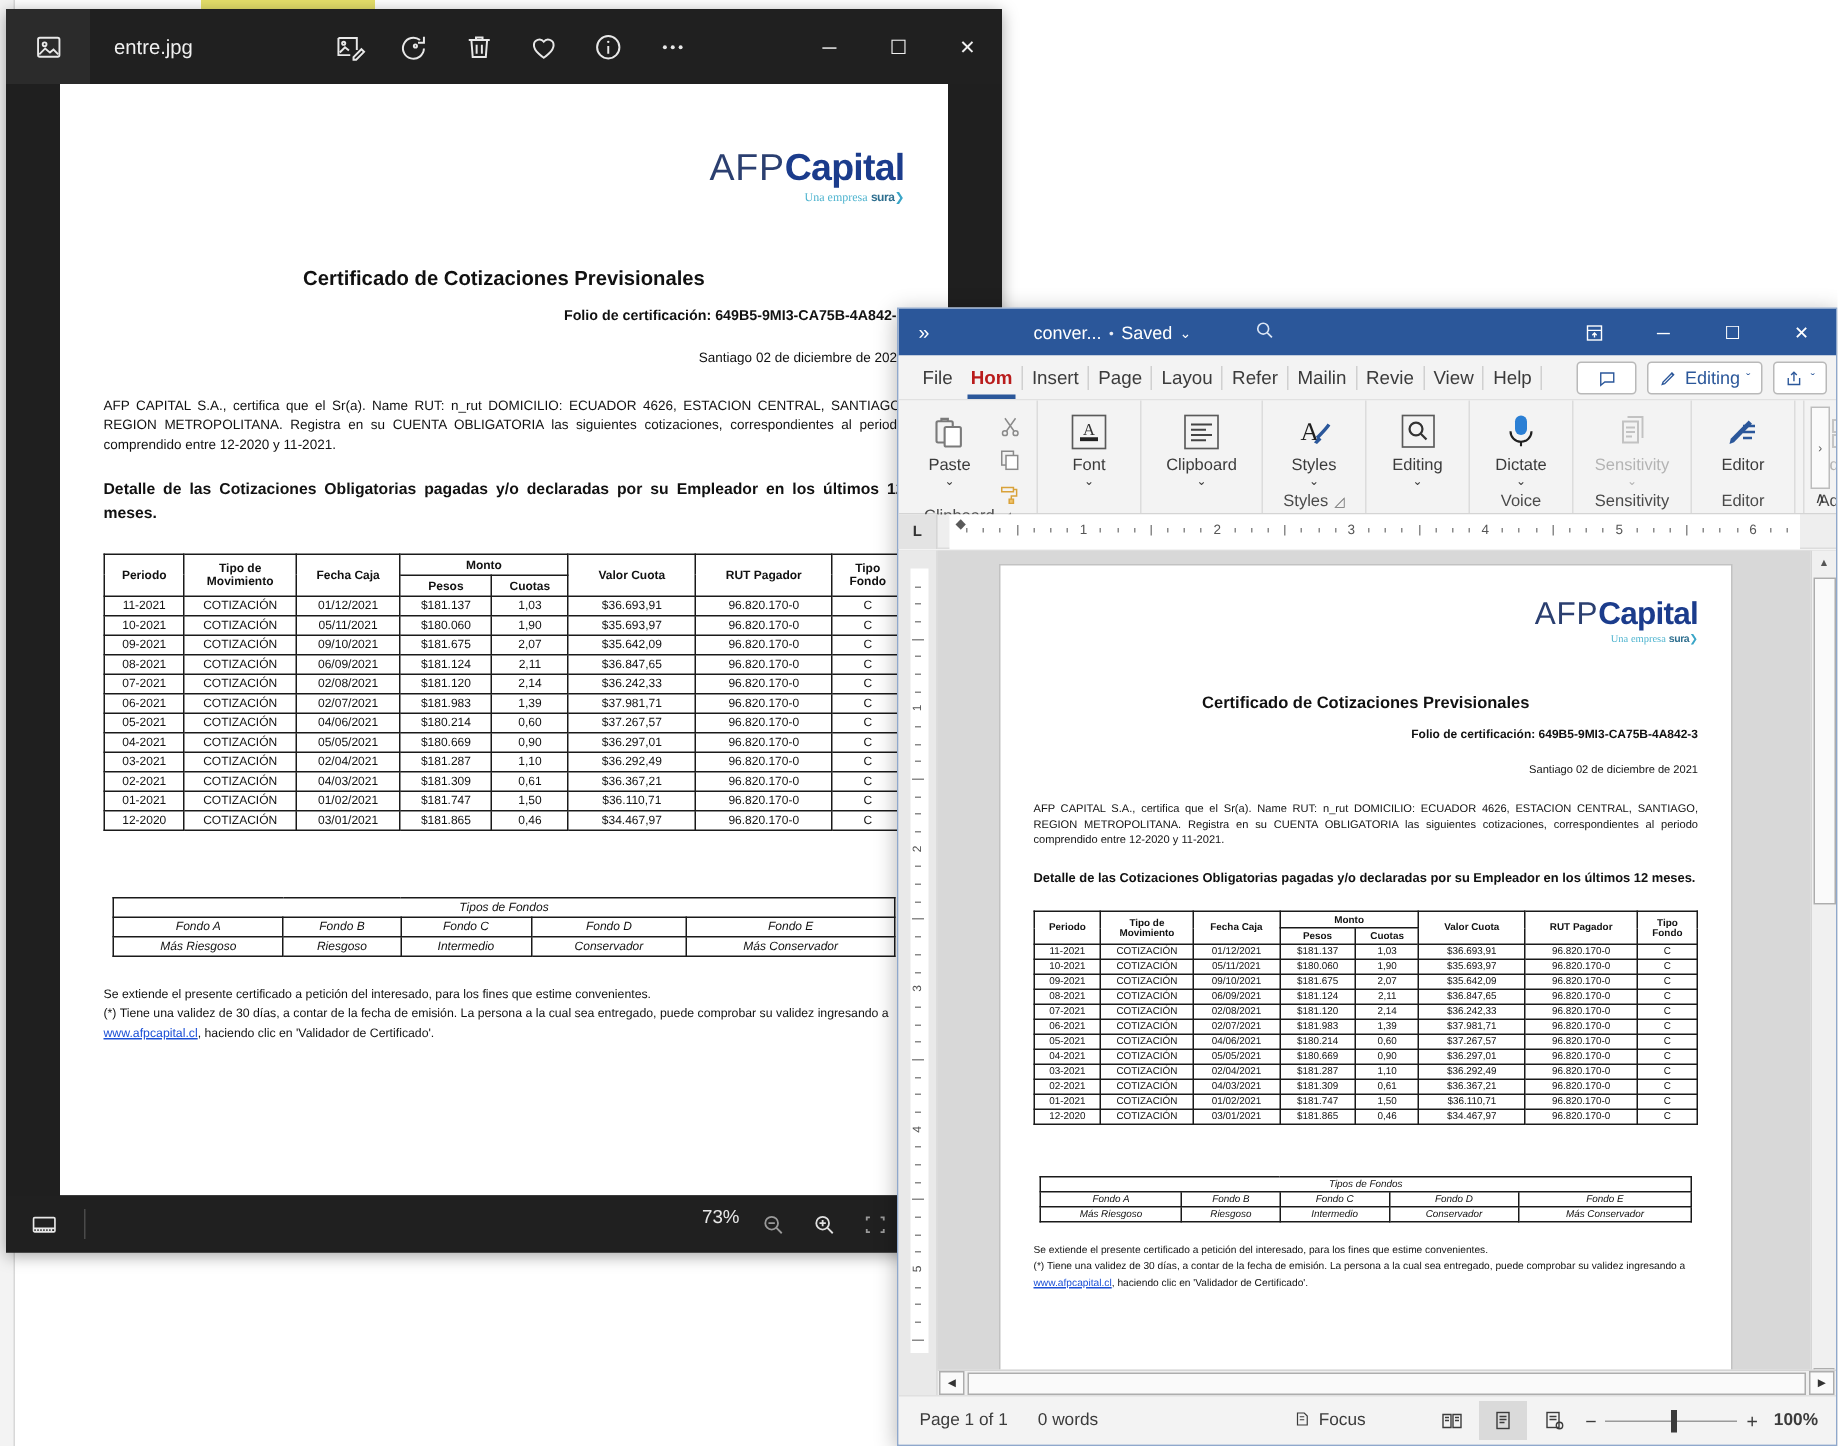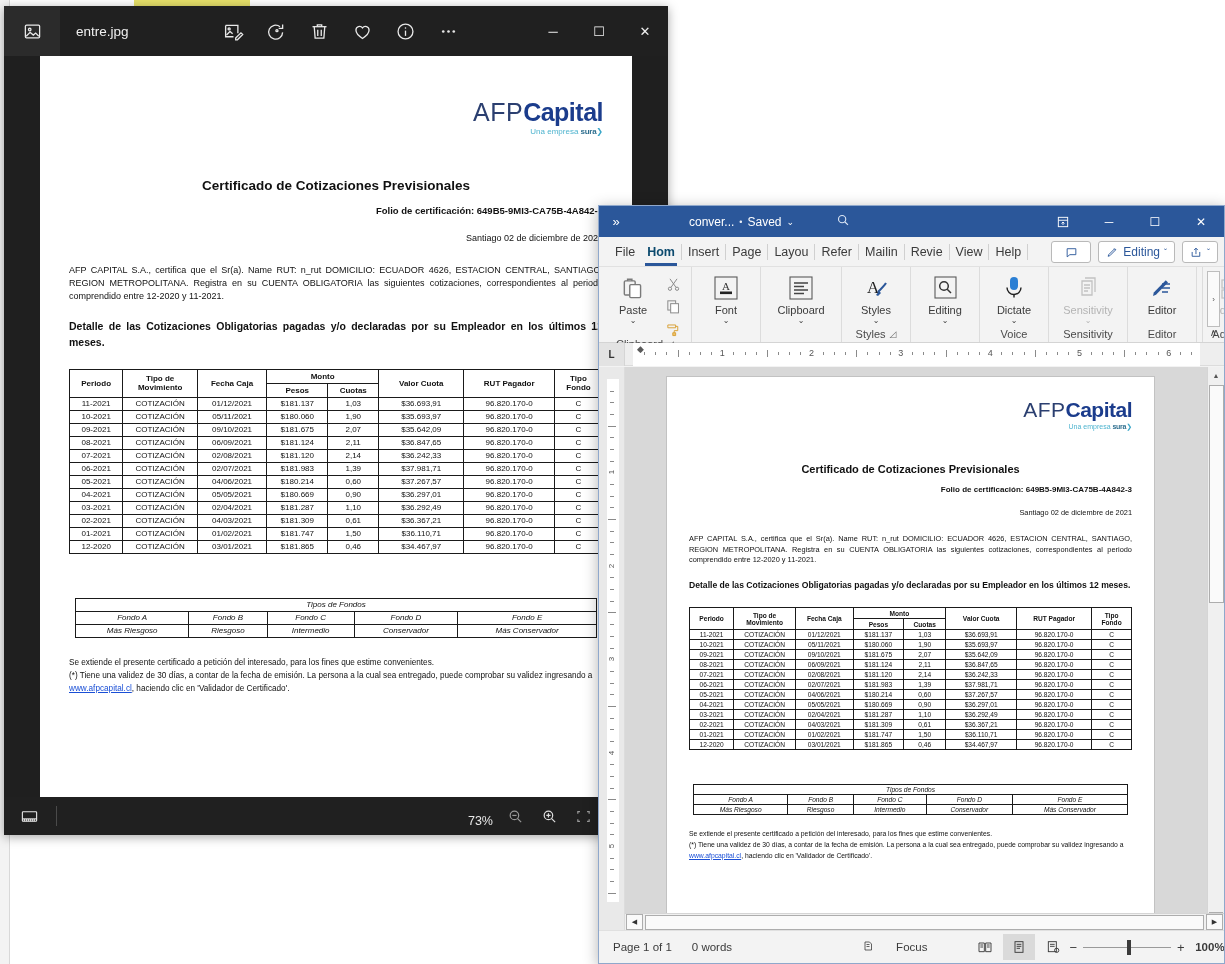--- a/index.html
+++ b/index.html
@@ -68,35 +68,35 @@
   #photos-statusbar {
     position:absolute; left:0; bottom:0; width:664px; height:38px;
     background:#202020; display:flex; align-items:center;
   }
   .ph-sb-left { display:flex; align-items:center; padding-left:12px; }
   .ph-filmstrip {
     width:26px;height:26px;display:flex;align-items:center;justify-content:center;color:#eee;
   }
   .ph-sep { width:1px;height:20px;background:#4a4a4a;margin-left:14px; }
   .ph-sb-right {
-    margin-left:auto; display:flex; align-items:flex-end; gap:10px; padding-right:44px;
+    margin-left:auto; display:flex; align-items:flex-start; gap:10px; padding-right:44px;
   }
   .ph-zoomtxt { color:#e8e8e8; font-size:12.5px; }
   .ph-zbtn { width:24px;height:24px;display:flex;align-items:center;justify-content:center;
              color:#d6d6d6; cursor:pointer; }
 
   
   .doc-page { background:#fff; color:#111; }
   .doc-inner { position:relative; }
   .logo-wrap { text-align:right; }
   .logo-line1 { white-space:nowrap; line-height:1; }
   .logo-afp { color:#2b3f70; letter-spacing:.5px; font-weight:400; }
   .logo-cap { color:#1b3c8c; font-weight:bold; letter-spacing:-0.5px; }
   .logo-line2 { white-space:nowrap; color:#3aa6c8; line-height:1; }
-  .logo-una { color:#4fb4cf; }
+  .logo-una { color:#4fb4cf;font-family:Liberation Serif, serif; }
   .logo-sura { color:#2f6f8f; font-weight:bold; letter-spacing:-0.3px; }
   .logo-leaf { color:#3aa6c8; }
 
   .doc-title { text-align:center; font-weight:bold; }
   .doc-folio { text-align:right; font-weight:bold; }
   .doc-city  { text-align:right; }
   .doc-para  { text-align:justify; }
   .doc-para2 { text-align:justify; font-weight:bold; }
 
   table.cot { border-collapse:collapse; width:100%; }
@@ -161,21 +161,21 @@
   #word-tabs {
     height:30px; background:#f3f3f3; display:flex; align-items:center;
     position:relative; border-bottom:1px solid #e1e1e1;
   }
   .w-tab {
     font-size:12.5px; color:#3b3b3b; padding:0 4px; margin:0 2px;
     height:30px; display:flex; align-items:center; cursor:pointer;
     max-width:42px; overflow:hidden; white-space:nowrap;
   }
   .w-tab:first-child { margin-left:12px; max-width:none; }
-  .w-tab.active { color:#0c4a6e; font-weight:bold; position:relative; }
+  .w-tab.active { color:#b91c1c; font-weight:bold; position:relative; }
   .w-tab.active::after {
     content:""; position:absolute; left:2px; right:2px; bottom:1px; height:2.5px;
     background:#2b579a;
   }
   .w-tab-sep { width:1px; height:16px; background:#d0d0d0; }
   #word-tabs-right {
     position:absolute; right:6px; top:0; height:30px; display:flex;
     align-items:center; gap:7px;
   }
   .w-pill {
@@ -1223,21 +1223,21 @@
         <div class="hsb-arrow">◀</div>
         <div id="word-hthumb"></div>
         <div class="hsb-arrow">▶</div>
       </div>
     </div>
   </div>
 
   <div id="word-statusbar">
     <div class="sb-item first">Page 1 of 1</div>
     <div class="sb-item">0 words</div>
-    <div class="sb-item" style="margin-left:110px;display:flex;align-items:center;gap:22px">
+    <div class="sb-item" style="margin-left:110px;display:flex;align-items:center;gap:5px">
       <span>
         <svg width="12" height="12" viewBox="0 0 24 24" fill="none" stroke="#3b3b3b" stroke-width="1.6">
           <path d="M6 4h9l4 4v12H6z"></path>
             <path d="M9 9h6M9 13h6"></path>
         </svg>
       </span>
       <span>Focus</span>
     </div>
     <div style="display:flex;align-items:center;margin-left:32px;gap:2px">
       <div class="sb-viewbtn">

